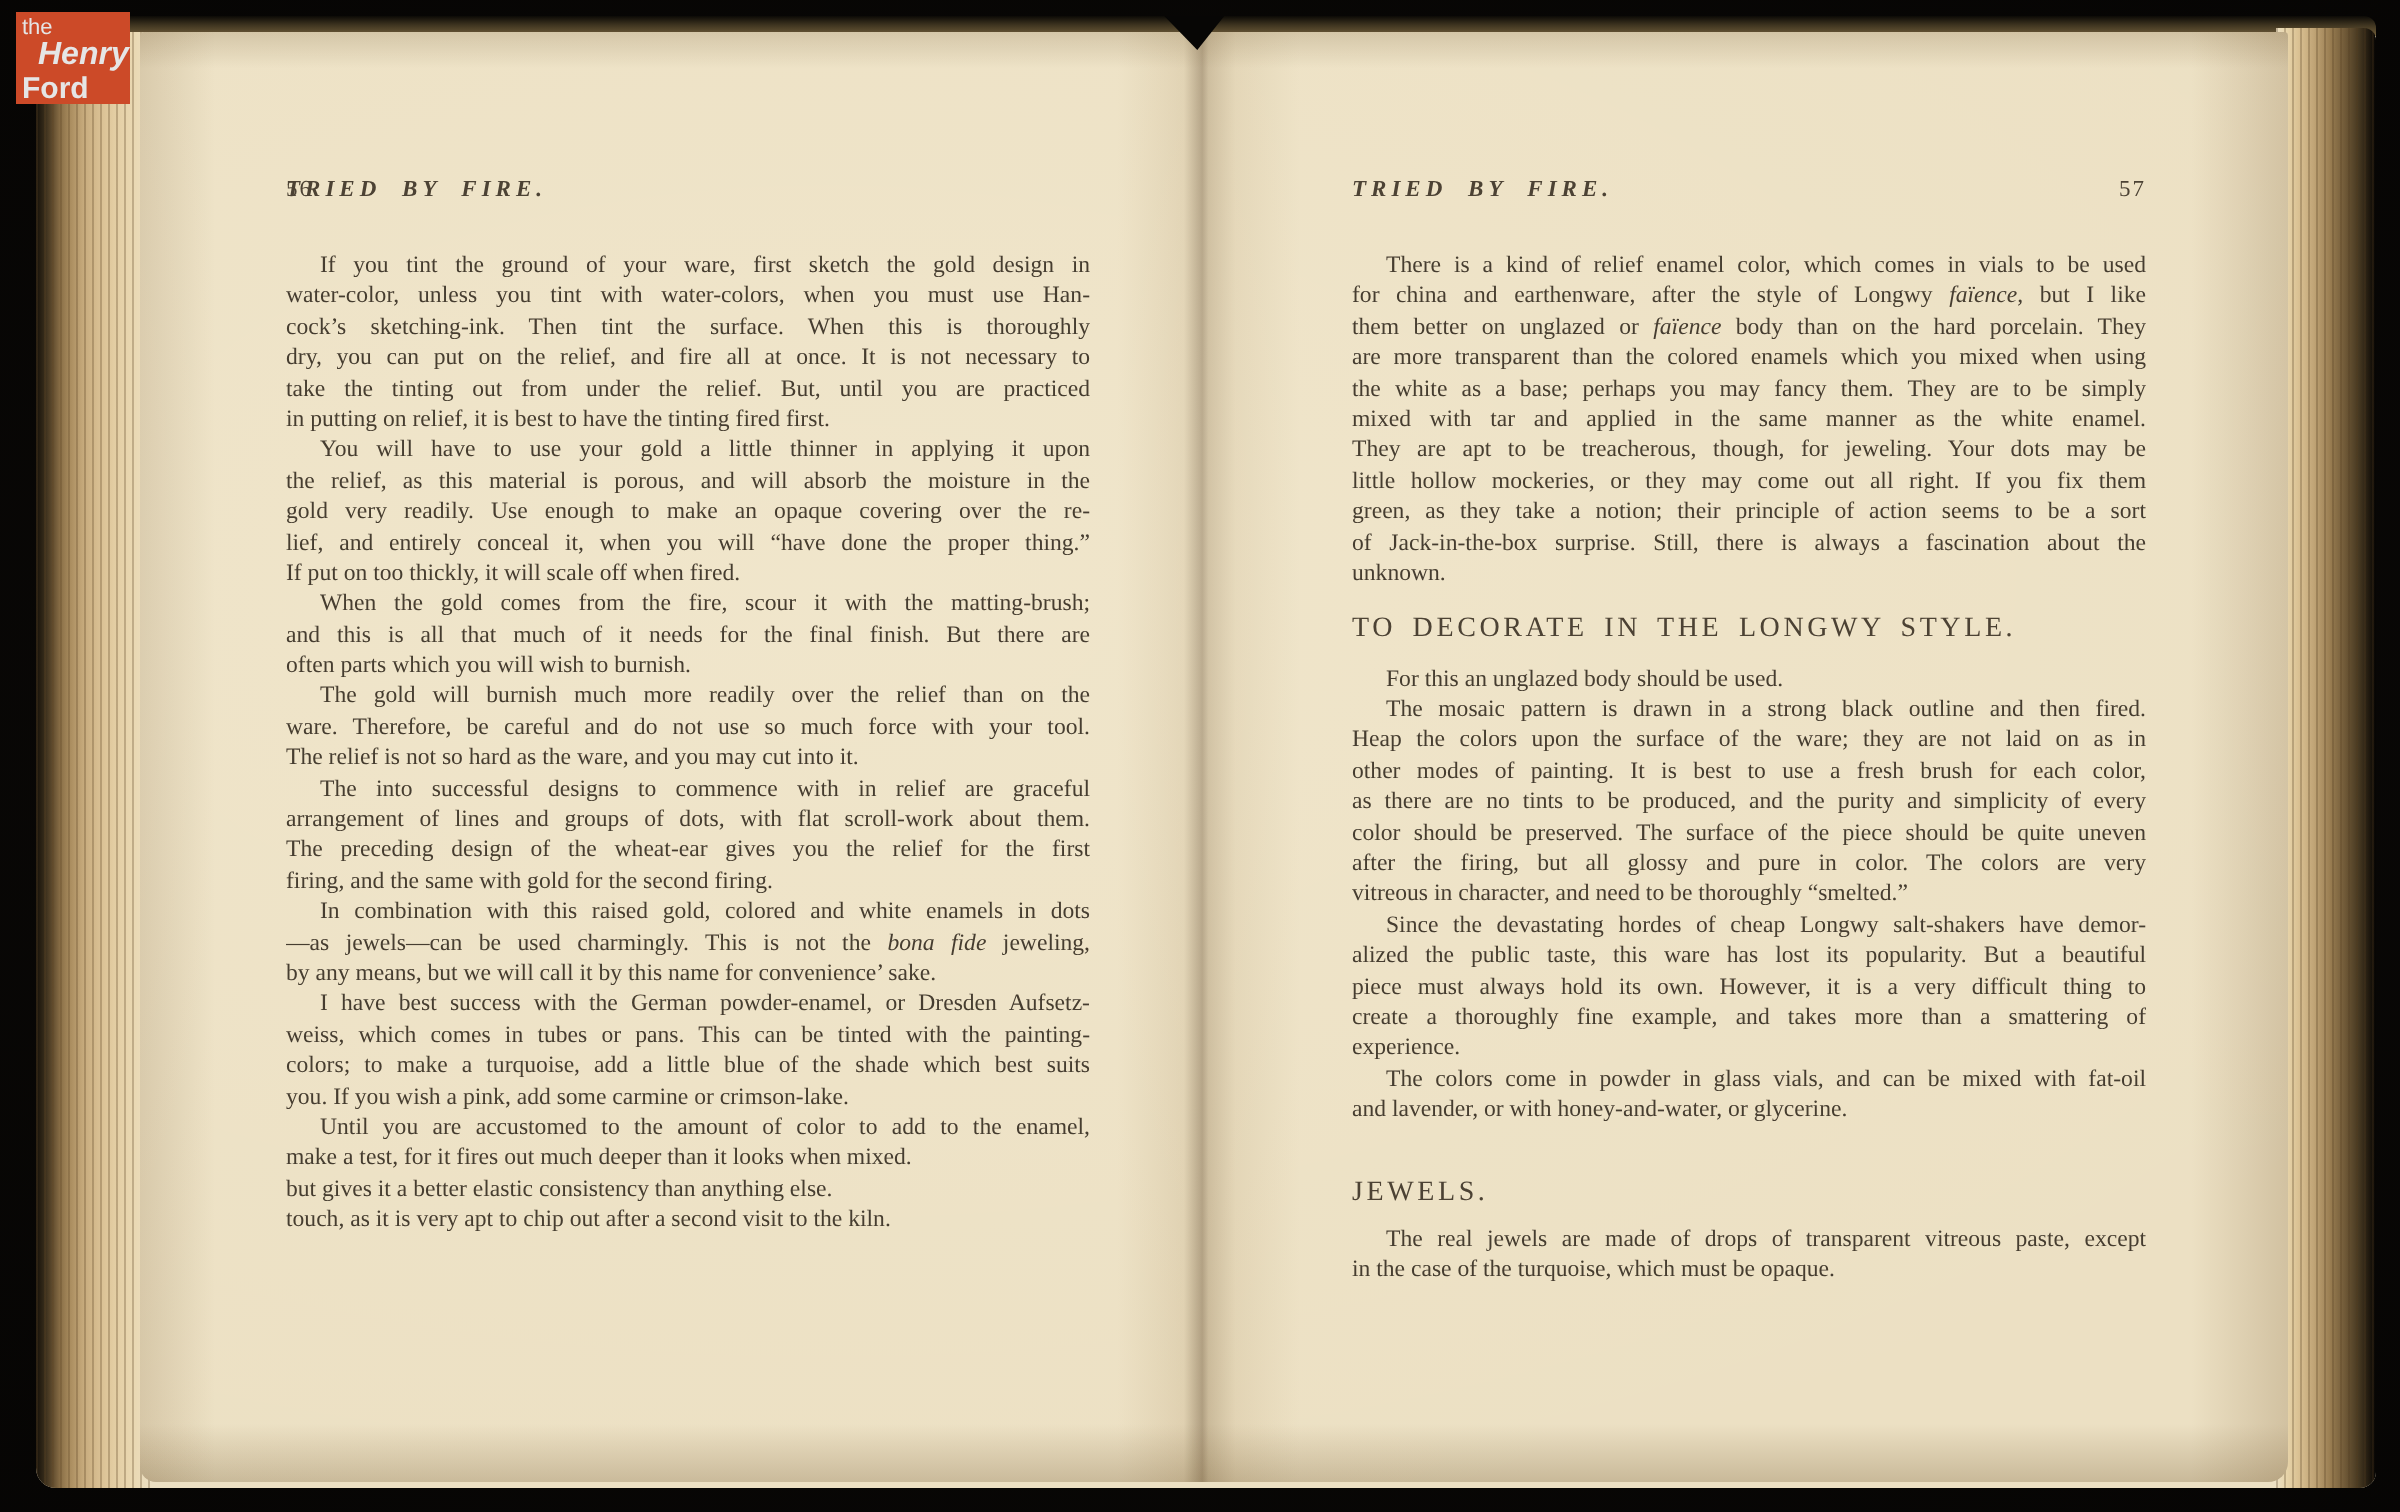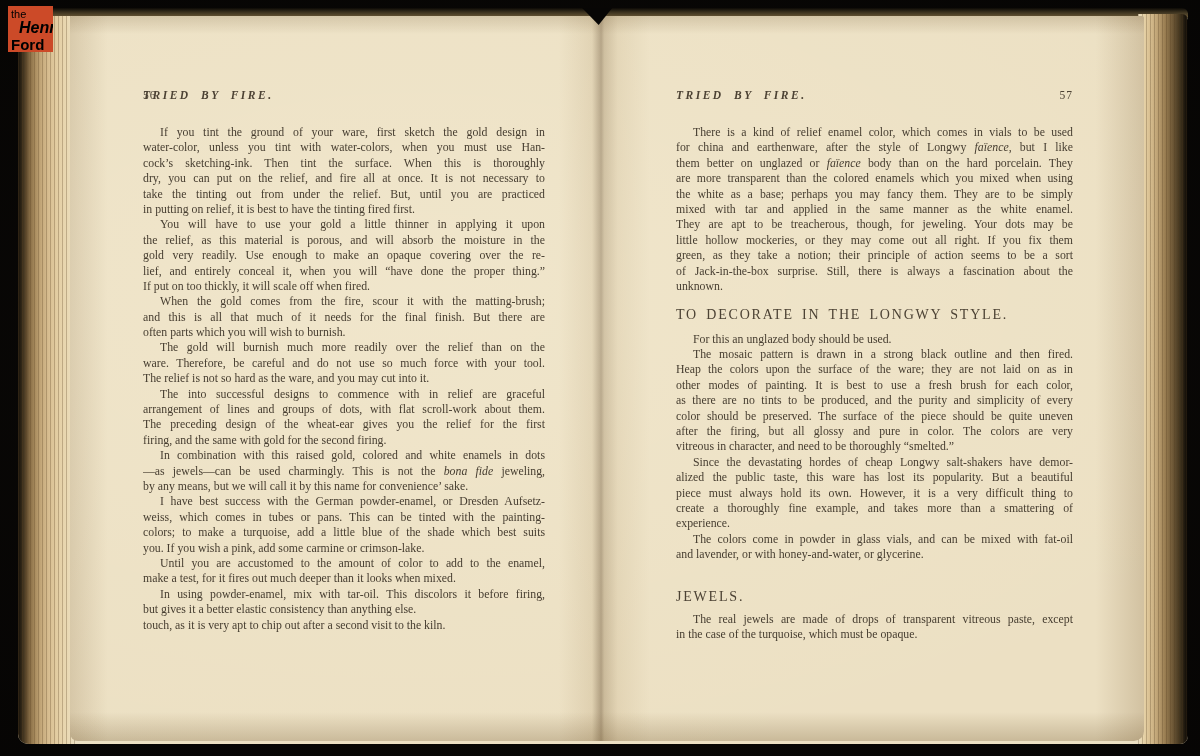--- a/index.html
+++ b/index.html
@@ -74,22 +74,22 @@
   .line.last{text-align-last:left;}
   .heading{
     text-align:left;font-size:14px;letter-spacing:1.8px;word-spacing:3px;
     color:#4c4234;height:15.4px;overflow:hidden;
     margin-top:13px;margin-bottom:9px;
   }
   .heading.sp-large{margin-top:26px;margin-bottom:8px;}
 
   
   .logo{
-    position:absolute;left:8px;top:6px;width:45px;height:46px;
-    background:#cc4a28;color:#000000;
+    position:absolute;left:8px;top:6px;width:57px;height:46px;
+    background:#cc4a28;color:#e5e5e5;
     font-family:"Liberation Sans","DejaVu Sans",sans-serif;
     line-height:1;overflow:hidden;
   }
   .logo-the{font-size:11px;font-weight:normal;margin:3px 0 0 3px;letter-spacing:0;}
   .logo-henry{font-size:16px;font-weight:bold;margin:0 0 0 11px;font-style:italic;}
   .logo-ford{font-size:15px;font-weight:bold;margin:1px 0 0 3px;}
 </style>
 </head>
 <body>
 
@@ -146,21 +146,20 @@
             <div class="line first">I have best success with the German powder-enamel, or Dresden Aufsetz-</div>
             <div class="line">weiss, which comes in tubes or pans. This can be tinted with the painting-</div>
             <div class="line">colors; to make a turquoise, add a little blue of the shade which best suits</div>
             <div class="line last">you. If you wish a pink, add some carmine or crimson-lake.</div>
           </div>
           <div class="para">
             <div class="line first">Until you are accustomed to the amount of color to add to the enamel,</div>
             <div class="line last">make a test, for it fires out much deeper than it looks when mixed.</div>
           </div>
           <div class="para">
-            <div class="line first">In using powder-enamel, mix with tar-oil. This discolors it before firing,</div>
             <div class="line last">but gives it a better elastic consistency than anything else.</div>
           </div>
           <div class="para">
             <div class="line last">touch, as it is very apt to chip out after a second visit to the kiln.</div>
           </div>
         </div>
         <div class="page-col col-right">
           <div class="page-header">
             <span class="pagenum pn-right">57</span>
             <div class="runtitle">TRIED BY FIRE.</div>

